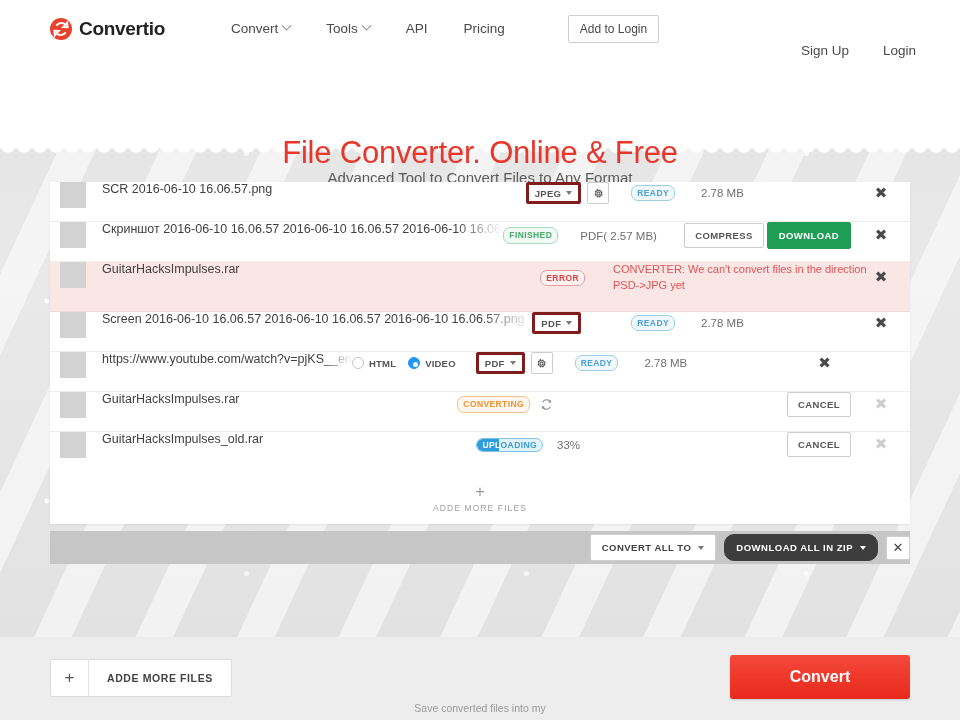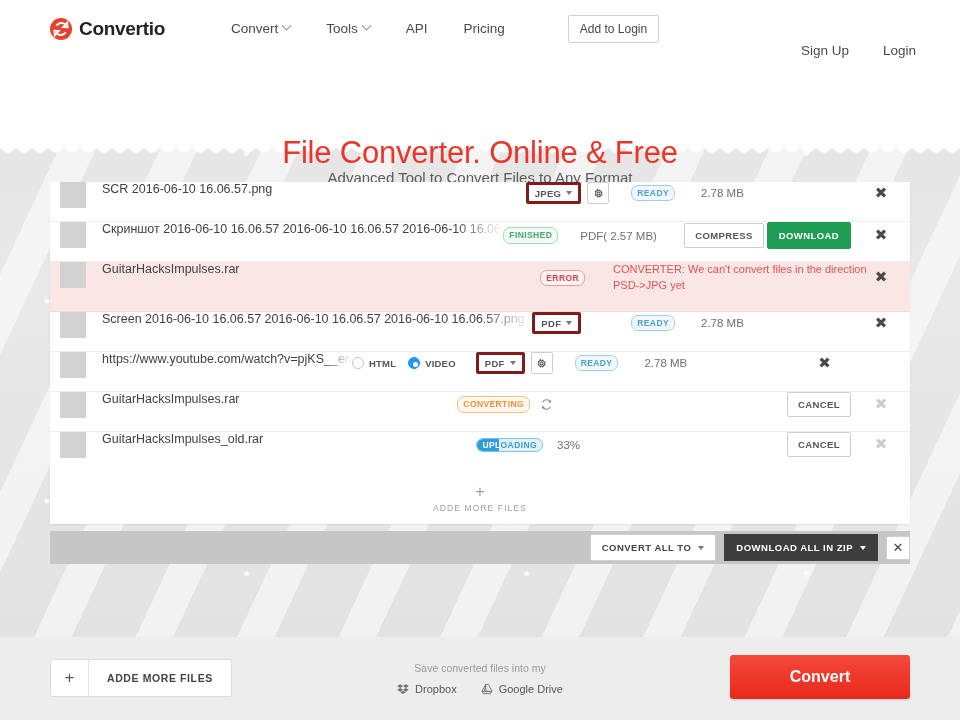--- a/index.html
+++ b/index.html
@@ -194,21 +194,21 @@
   }
   .btn-convall {
     background: #fff; border: 1px solid #d0d0d0; color: #444;
     font-size: 9.5px; font-weight: bold; letter-spacing: .5px;
     padding: 7px 11px; border-radius: 2px; cursor: pointer;
     display: flex; align-items: center; gap: 7px;
   }
   .btn-zip {
     background: #3d3d3d; border: 1px solid #3d3d3d; color: #fff;
     font-size: 9.5px; font-weight: bold; letter-spacing: .5px;
-    padding: 7px 11px; border-radius: 0; cursor: pointer;
+    padding: 7px 11px; border-radius: 10px; cursor: pointer;
     display: flex; align-items: center; gap: 7px;
   }
   .btn-zip .tri-down { border-top-color: #fff; }
   .btn-xsq {
     background: #fff; border: 1px solid #d0d0d0; width: 24px; height: 24px;
     display: flex; align-items: center; justify-content: center;
     cursor: pointer; border-radius: 2px; color: #444; font-size: 13px;
     font-family: "DejaVu Sans", sans-serif;
   }
 
@@ -226,21 +226,21 @@
     width: 38px; display: flex; align-items: center; justify-content: center;
     border-right: 1px solid #e4e4e4; color: #555; font-size: 17px;
   }
   .add-more .amlbl {
     display: flex; align-items: center; padding: 0 18px;
     font-size: 10.5px; font-weight: bold; color: #444; letter-spacing: .6px;
   }
   .save-into {
     position: absolute; left: 0; top: 25px; width: 960px; text-align: center;
   }
-  .save-into .sline { font-size: 10.5px; color: #9a9a9a; margin-bottom: 9px; }
+  .save-into .sline { font-size: 10.5px; color: #9a9a9a; margin-bottom: 9px; margin-top: 40px; }
   .cloud-row { display: flex; align-items: center; justify-content: center; gap: 24px; }
   .cloud-item {
     display: flex; align-items: center; gap: 6px; font-size: 11px; color: #555;
     cursor: pointer;
   }
   .btn-convert {
     position: absolute; right: 50px; top: 18px; width: 180px; height: 44px;
     background: linear-gradient(180deg,#f4493c 0%, #e8291b 100%);
     border: none; border-radius: 3px; color: #fff;
     font-size: 16px; font-weight: bold; cursor: pointer;

